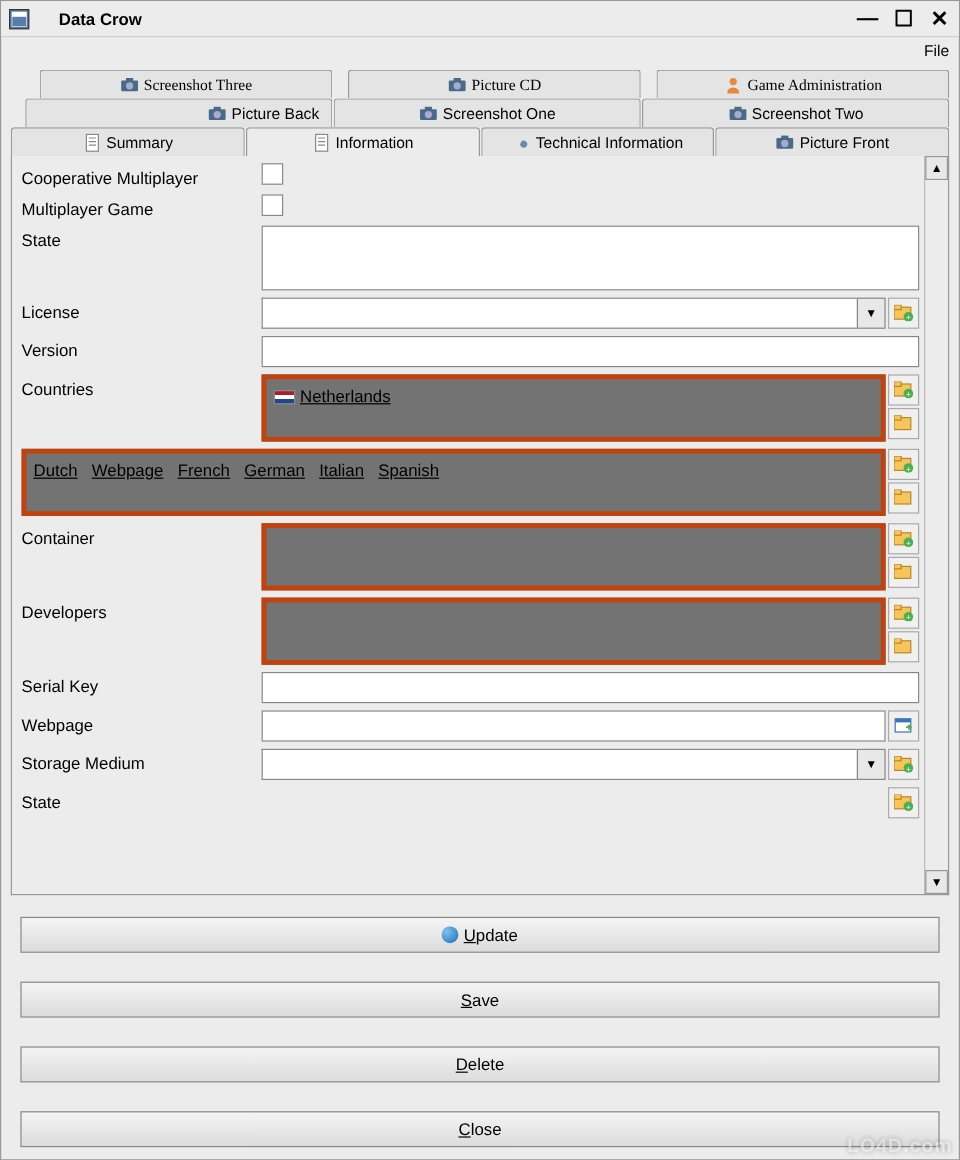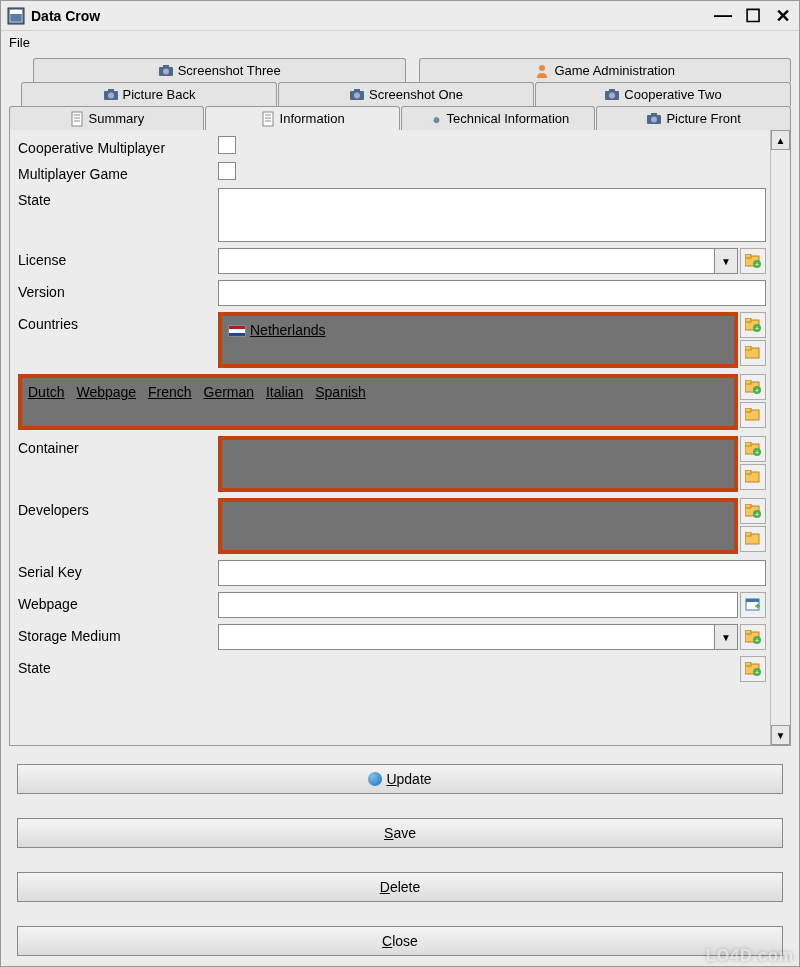--- a/index.html
+++ b/index.html
@@ -20,20 +20,21 @@
   display: flex;
   flex-direction: column;
 }
 .titlebar {
   display: flex;
   align-items: center;
   height: 30px;
   padding: 0 6px;
   background: #ececec;
   border-bottom: 1px solid #d0d0d0;
+  gap: 18px;
 }
 .titlebar .app-icon {
   width: 18px;
   height: 18px;
   margin-right: 6px;
 }
 .titlebar .title {
   font-weight: bold;
   font-size: 14px;
   flex: 1;
@@ -46,20 +47,21 @@
 .titlebar .win-btn {
   font-size: 18px;
   font-weight: bold;
   cursor: pointer;
   width: 20px;
   text-align: center;
 }
 .menubar {
   padding: 4px 8px;
   font-size: 13px;
+  text-align: right;
 }
 .menubar .menu-item {
   cursor: pointer;
 }
 .tabs-container {
   margin: 4px 8px 0 8px;
 }
 .tab-row {
   display: flex;
   gap: 1px;
@@ -77,23 +79,23 @@
   position: relative;
   border-radius: 3px 3px 0 0;
   flex: 1;
   justify-content: center;
   height: 24px;
 }
 .tab.active {
   background: #ececec;
   z-index: 2;
 }
-.tab-row.row1 .tab { margin-left: 12px; }
+.tab-row.row1 .tab { margin-left: 12px; font-family: Liberation Serif, serif; }
 .tab-row.row1 .tab:first-child { margin-left: 24px; }
-.tab-row.row2 .tab:first-child { margin-left: 12px; }
+.tab-row.row2 .tab:first-child { margin-left: 12px; justify-content: flex-end; }
 .tab-row.row3 .tab:first-child { margin-left: 0; }
 .tab .tab-icon { width: 16px; height: 16px; flex-shrink: 0; }
 .content {
   border: 1px solid #999;
   margin: 0 8px 8px 8px;
   background: #ececec;
   flex: 1;
   position: relative;
   overflow: hidden;
   border-top: none;
@@ -292,50 +294,58 @@
       <div class="tab">
         <svg class="tab-icon" viewBox="0 0 16 16">
             <rect x="1" y="4" width="14" height="9" rx="1" fill="#4a6a8a"></rect>
             <circle cx="8" cy="8.5" r="3" fill="#aac"></circle>
             <rect x="5" y="2" width="6" height="3" fill="#4a6a8a"></rect>
           </svg>
         <span>Screenshot Three</span>
       </div>
       <div class="tab">
         <svg class="tab-icon" viewBox="0 0 16 16">
-            <circle cx="8" cy="5" r="3" fill="#e8893b"></circle>
-            <path d="M3 15 Q3 10 8 10 Q13 10 13 15 Z" fill="#e8893b"></path>
-          </svg>
-        <span>Game Administration</span>
-      </div>
-    </div>
-    <div class="tab-row row2">
-      <div class="tab">
-        <svg class="tab-icon" viewBox="0 0 16 16">
             <rect x="1" y="4" width="14" height="9" rx="1" fill="#4a6a8a"></rect>
             <circle cx="8" cy="8.5" r="3" fill="#aac"></circle>
             <rect x="5" y="2" width="6" height="3" fill="#4a6a8a"></rect>
           </svg>
-        <span>Picture Back</span>
-      </div>
+        <span>Picture CD</span>
+      </div>
+      <div class="tab">
+        <svg class="tab-icon" viewBox="0 0 16 16">
+            <circle cx="8" cy="5" r="3" fill="#e8893b"></circle>
+            <path d="M3 15 Q3 10 8 10 Q13 10 13 15 Z" fill="#e8893b"></path>
+          </svg>
+        <span>Game Administration</span>
+      </div>
+    </div>
+    <div class="tab-row row2">
       <div class="tab">
         <svg class="tab-icon" viewBox="0 0 16 16">
             <rect x="1" y="4" width="14" height="9" rx="1" fill="#4a6a8a"></rect>
             <circle cx="8" cy="8.5" r="3" fill="#aac"></circle>
             <rect x="5" y="2" width="6" height="3" fill="#4a6a8a"></rect>
           </svg>
-        <span>Screenshot One</span>
+        <span>Picture Back</span>
       </div>
       <div class="tab">
         <svg class="tab-icon" viewBox="0 0 16 16">
             <rect x="1" y="4" width="14" height="9" rx="1" fill="#4a6a8a"></rect>
             <circle cx="8" cy="8.5" r="3" fill="#aac"></circle>
             <rect x="5" y="2" width="6" height="3" fill="#4a6a8a"></rect>
           </svg>
-        <span>Cooperative Two</span>
+        <span>Screenshot One</span>
+      </div>
+      <div class="tab">
+        <svg class="tab-icon" viewBox="0 0 16 16">
+            <rect x="1" y="4" width="14" height="9" rx="1" fill="#4a6a8a"></rect>
+            <circle cx="8" cy="8.5" r="3" fill="#aac"></circle>
+            <rect x="5" y="2" width="6" height="3" fill="#4a6a8a"></rect>
+          </svg>
+        <span>Screenshot Two</span>
       </div>
     </div>
     <div class="tab-row row3">
       <div class="tab">
         <svg class="tab-icon" viewBox="0 0 16 16">
             <rect x="3" y="1" width="10" height="14" fill="#fff" stroke="#888"></rect>
             <line x1="5" y1="4" x2="11" y2="4" stroke="#888"></line>
             <line x1="5" y1="7" x2="11" y2="7" stroke="#888"></line>
             <line x1="5" y1="10" x2="11" y2="10" stroke="#888"></line>
           </svg>

